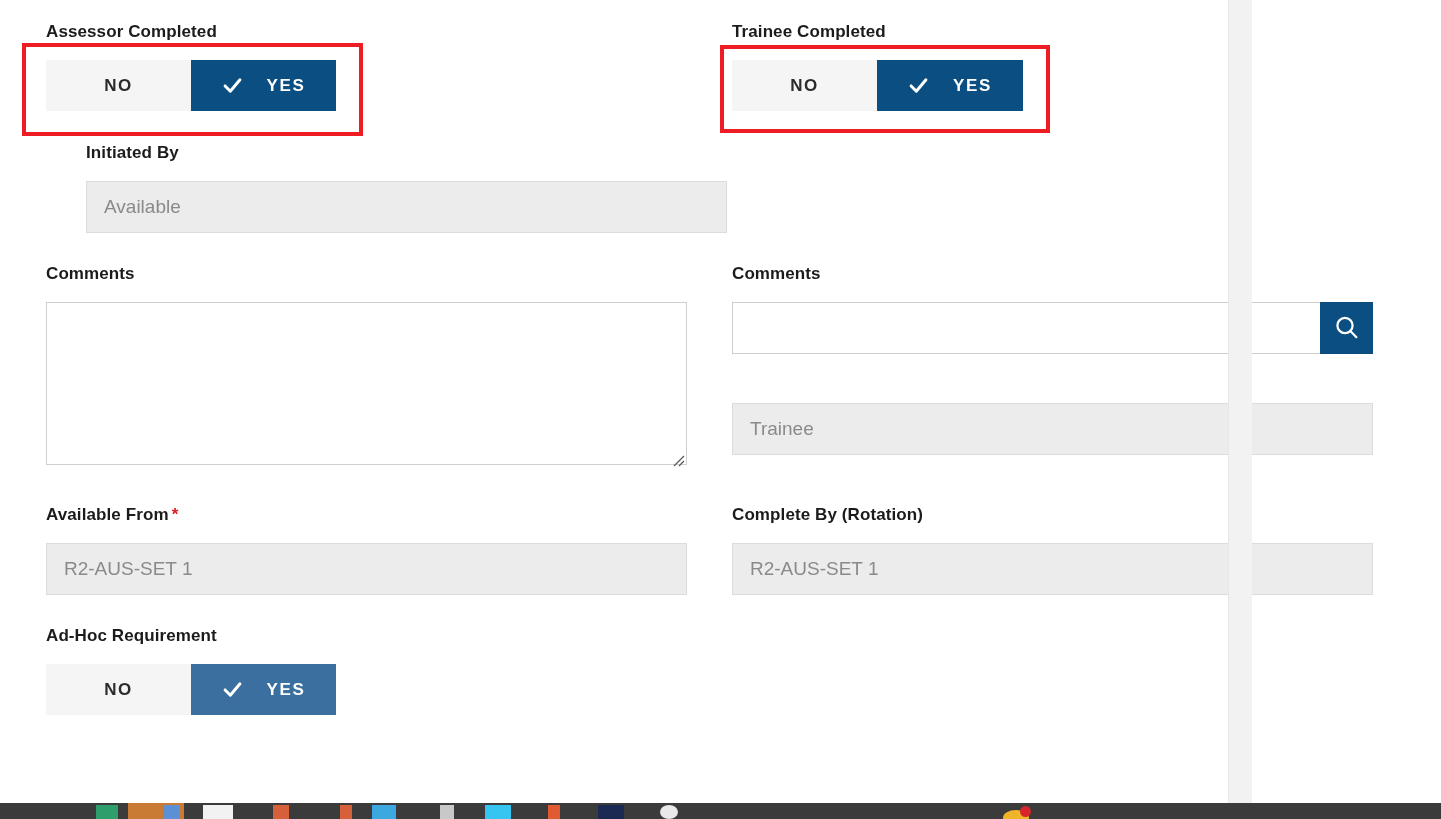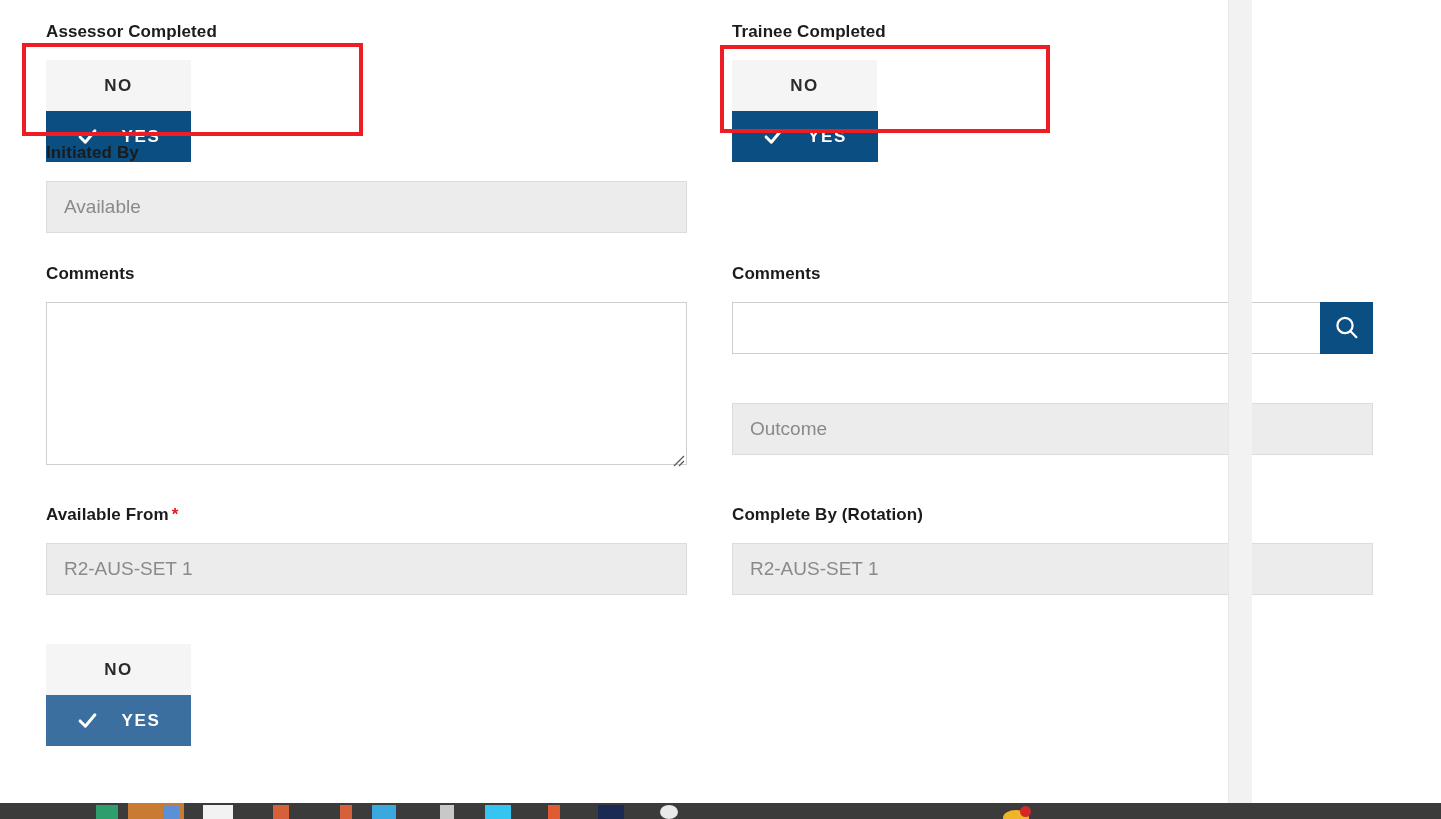--- a/index.html
+++ b/index.html
@@ -57,21 +57,20 @@
     font-weight: bold;
     font-size: 17px;
     margin-left: 3px;
   }
 
   
   .toggle-group {
     display: flex;
     align-items: stretch;
     width: max-content;
-    flex-direction: column;
   }
   .toggle-btn {
     height: 51px;
     display: flex;
     align-items: center;
     justify-content: center;
     font-size: 17px;
     font-weight: bold;
     letter-spacing: 1.6px;
     cursor: pointer;
@@ -266,21 +265,21 @@
               <span class="tick">
                 <svg viewBox="0 0 24 24" fill="none" stroke="#ffffff" stroke-width="3.4" stroke-linecap="round" stroke-linejoin="round">
                   <polyline points="3.5,12.5 9.5,18.5 20.5,5.5"></polyline>
                 </svg>
               </span>
               <span>YES</span>
             </button>
           </div>
         </div>
 
-        <div class="field" style="top:143px;">
+        <div class="field" style="top:143px;margin-left:40px;">
           <div class="label">Initiated By</div>
           <div class="text-input" style="margin-top:18px;">Available</div>
         </div>
 
         <div class="field" style="top:264px;">
           <div class="label">Comments</div>
           <div style="position:relative; margin-top:18px;">
             <textarea class="textarea" placeholder="" style=""></textarea>
             <span class="resize-grip">
               <svg width="13" height="13" viewBox="0 0 13 13">
@@ -292,20 +291,21 @@
         </div>
 
         <div class="field" style="top:505px;">
           <div class="label">
             <span>Available From</span><span class="req-star">*</span>
           </div>
           <div class="text-input" style="margin-top:18px;">R2-AUS-SET 1</div>
         </div>
 
         <div class="field" style="top:626px;">
+          <div class="label">Ad-Hoc Requirement</div>
           <div class="toggle-group" style="margin-top:18px;">
             <button class="toggle-btn off">NO</button>
             <button class="toggle-btn on muted">
               <span class="tick">
                 <svg viewBox="0 0 24 24" fill="none" stroke="#ffffff" stroke-width="3.4" stroke-linecap="round" stroke-linejoin="round">
                   <polyline points="3.5,12.5 9.5,18.5 20.5,5.5"></polyline>
                 </svg>
               </span>
               <span>YES</span>
             </button>
@@ -340,21 +340,21 @@
                 <svg width="30" height="30" viewBox="0 0 30 30" fill="none" stroke="#ffffff" stroke-width="2.2" stroke-linecap="round">
                   <circle cx="13" cy="12.5" r="7.6"></circle>
                   <line x1="18.6" y1="18.2" x2="24.4" y2="24.2"></line>
                 </svg>
               </span>
             </button>
           </div>
         </div>
 
         <div class="field" style="top:385px;">
-          <div class="text-input" style="margin-top:18px;">Outcome</div>
+          <div class="text-input" style="margin-top:18px;">Trainee</div>
         </div>
 
         <div class="field" style="top:505px;">
           <div class="label">Complete By (Rotation)</div>
           <div class="text-input" style="margin-top:18px;">R2-AUS-SET 1</div>
         </div>
 
       </div>
 
     </div>

